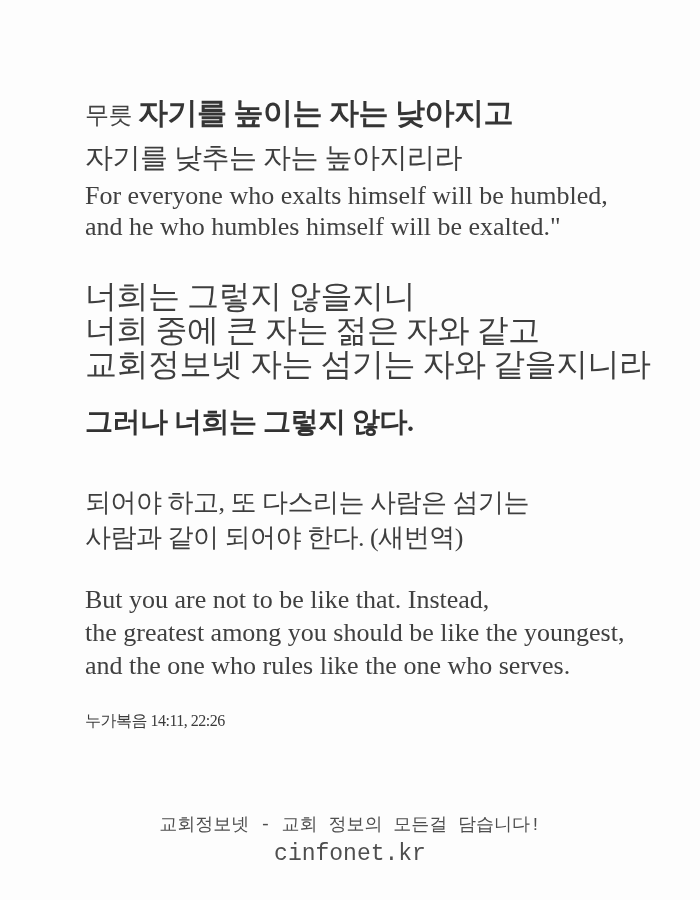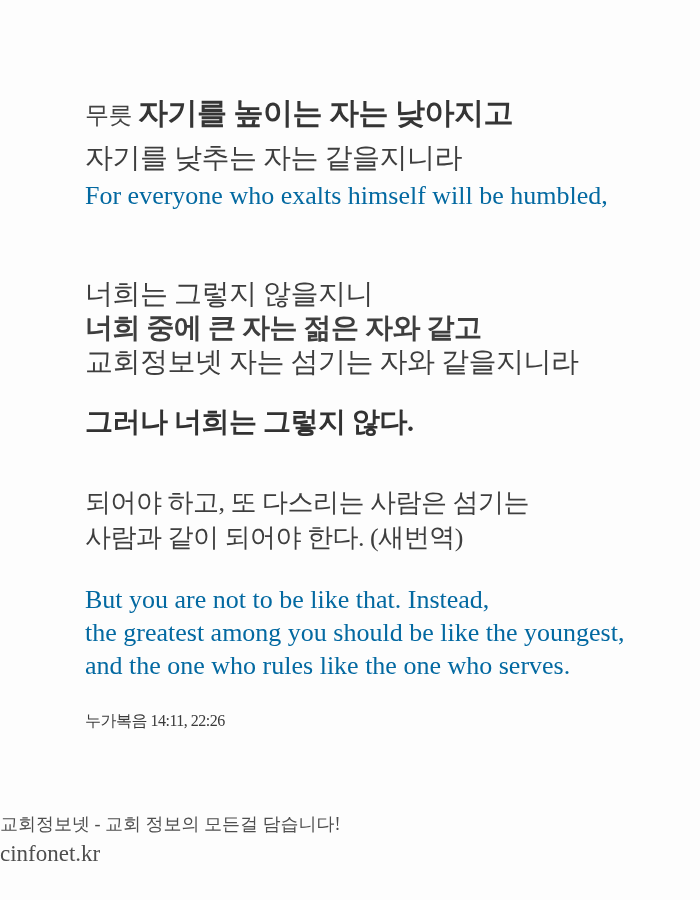--- a/index.html
+++ b/index.html
@@ -26,69 +26,70 @@
     left: 85px;
     white-space: nowrap;
     color: #3e3e3e;
   }
   .kr {
     font-family: "Liberation Serif", serif;
     letter-spacing: -0.5px;
   }
   .en {
     font-family: "Liberation Serif", serif;
-    color: #0369a1;
+    color: #404040;
   }
   .h1-prefix {
     font-size: 24px;
     font-weight: 400;
     color: #434343;
     margin-right: 6px;
   }
   .h1-main {
     font-size: 30px;
     font-weight: 700;
     color: #353535;
   }
   .sub1 { font-size: 28px; }
-  .body-kr { font-size: 28px; text-align: center; }
+  .body-kr { font-size: 32px; text-align: center; }
   .body-kr-sm { font-size: 26px; }
   .en-verse { font-size: 26px; }
   .h2 {
     font-size: 28px;
     font-weight: 700;
     color: #323232;
   }
   .reference { font-size: 16px; color: #3a3a3a; }
   .footer-line {
     position: absolute;
     left: 0;
     width: 700px;
-    text-align: left;
-    font-family: Liberation Serif, serif;
+    text-align: center;
+    font-family: Liberation Mono, monospace;
     color: #4e4e4e;
     white-space: nowrap;
   }
   .footer-tagline { font-size: 18px; }
   .footer-site { font-size: 23px; }
 </style>
 </head>
 <body>
 
 <div class="page">
 
   <div class="line kr" style="top: 93px;">
     <span class="h1-prefix">무릇</span><span class="h1-main">자기를 높이는 자는 낮아지고</span>
   </div>
-  <div class="line kr sub1" style="top: 139px;">자기를 낮추는 자는 같을지니라</div>
+  <div class="line kr sub1" style="top: 139px;">자기를 낮추는 자는 높아지리라</div>
 
   <div class="line en en-verse" style="top: 181px;">For everyone who exalts himself will be humbled,</div>
+  <div class="line en en-verse" style="top: 212px;">and he who humbles himself will be exalted."</div>
 
   <div class="line kr body-kr" style="top: 275px;">너희는 그렇지 않을지니</div>
-  <div class="line kr body-kr" style="top: 309px; font-weight: bold;">너희 중에 큰 자는 젊은 자와 같고</div>
+  <div class="line kr body-kr" style="top: 309px;">너희 중에 큰 자는 젊은 자와 같고</div>
   <div class="line kr body-kr" style="top: 343px;">교회정보넷 자는 섬기는 자와 같을지니라</div>
 
   <div class="line kr h2" style="top: 403px;">그러나 너희는 그렇지 않다.</div>
   <div class="line kr body-kr-sm" style="top: 485px; text-align: center;">되어야 하고, 또 다스리는 사람은 섬기는</div>
   <div class="line kr body-kr-sm" style="top: 520px;">사람과 같이 되어야 한다. (새번역)</div>
 
   <div class="line en en-verse" style="top: 585px;">But you are not to be like that. Instead,</div>
   <div class="line en en-verse" style="top: 651px;">and the one who rules like the one who serves.</div>
   <div class="line en en-verse" style="top: 618px;">the greatest among you should be like the youngest,</div>
 

